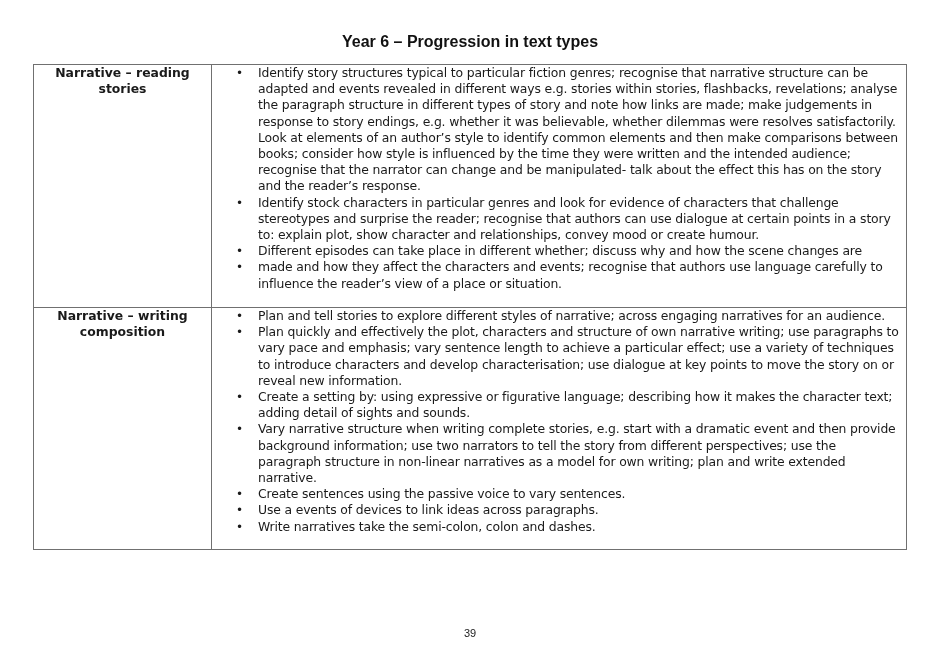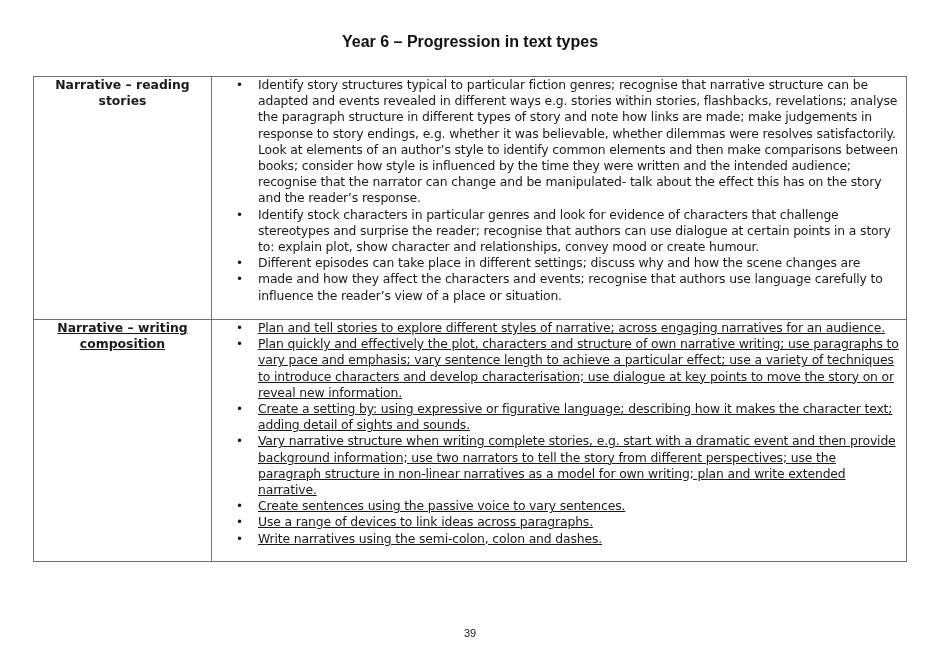--- a/index.html
+++ b/index.html
@@ -1,61 +1,61 @@
 <!DOCTYPE html>
 <html><head>
 <meta charset="utf-8">
 <style>
   html, body { margin: 0; padding: 0; background: #ffffff; }
   body { width: 930px; height: 658px; position: relative; overflow: hidden;
          font-family: "DejaVu Sans", sans-serif; color: #1a1a1a; }
   .title { position: absolute; top: 33px; left: 0; width: 940px; text-align: center;
            font-family: "Liberation Sans", sans-serif; font-weight: bold; font-size: 16px; color: #111; }
-  table.main { position: absolute; left: 33px; top: 76px; width: 874px; border-collapse: collapse; }
+  table.main { position: absolute; left: 33px; top: 64px; width: 874px; border-collapse: collapse; }
   table.main td { border: 1px solid #707070; vertical-align: top; padding: 0; }
   td.label { width: 177px; text-align: center; font-weight: bold; font-size: 12.4px;
              line-height: 16.2px; padding-top: 1px; }
   td.content { font-size: 12.4px; line-height: 16.2px; letter-spacing: -0.15px; }
   ul { margin: 0; padding: 0 6px 0 46px; list-style: none; }
   li { position: relative; }
   li .bullet { position: absolute; left: -22px; top: 0; font-size: 12px; }
   .row1 td { height: 242px; }
-  .row2 td { height: 241px; text-decoration: underline; }
+  .row2 td { height: 241px; }
   .page-num { position: absolute; top: 627px; left: 0; width: 940px; text-align: center;
               font-family: "Liberation Sans", sans-serif; font-size: 11px; color: #222; }
 </style>
 </head>
 <body>
 
 <div class="title">Year 6 – Progression in text types</div>
 
 <table class="main">
   <tbody>
       <tr class="row1">
     <td class="label">Narrative – reading stories</td>
     <td class="content">
       <ul>
         <li><span class="bullet">•</span><span>Identify story structures typical to particular fiction genres; recognise that narrative structure can be adapted and events revealed in different ways e.g. stories within stories, flashbacks, revelations; analyse the paragraph structure in different types of story and note how links are made; make judgements in response to story endings, e.g. whether it was believable, whether dilemmas were resolves satisfactorily.</span></li>
         <li class="nobullet"><span>Look at elements of an author’s style to identify common elements and then make comparisons between books; consider how style is influenced by the time they were written and the intended audience; recognise that the narrator can change and be manipulated- talk about the effect this has on the story and the reader’s response.</span></li>
         <li><span class="bullet">•</span><span>Identify stock characters in particular genres and look for evidence of characters that challenge stereotypes and surprise the reader; recognise that authors can use dialogue at certain points in a story to: explain plot, show character and relationships, convey mood or create humour.</span></li>
-        <li><span class="bullet">•</span><span>Different episodes can take place in different settings; discuss why and how the scene changes are</span></li>
+        <li><span class="bullet">•</span><span>Different episodes can take place in different whether; discuss why and how the scene changes are</span></li>
         <li><span class="bullet">•</span><span>made and how they affect the characters and events; recognise that authors use language carefully to influence the reader’s view of a place or situation.</span></li>
       </ul>
     </td>
   </tr>
   <tr class="row2">
     <td class="label">Narrative – writing composition</td>
     <td class="content">
       <ul>
         <li><span class="bullet">•</span><span>Plan and tell stories to explore different styles of narrative; across engaging narratives for an audience.</span></li>
         <li><span class="bullet">•</span><span>Plan quickly and effectively the plot, characters and structure of own narrative writing; use paragraphs to vary pace and emphasis; vary sentence length to achieve a particular effect; use a variety of techniques to introduce characters and develop characterisation; use dialogue at key points to move the story on or reveal new information.</span></li>
         <li><span class="bullet">•</span><span>Create a setting by: using expressive or figurative language; describing how it makes the character text; adding detail of sights and sounds.</span></li>
         <li><span class="bullet">•</span><span>Vary narrative structure when writing complete stories, e.g. start with a dramatic event and then provide background information; use two narrators to tell the story from different perspectives; use the paragraph structure in non-linear narratives as a model for own writing; plan and write extended narrative.</span></li>
         <li><span class="bullet">•</span><span>Create sentences using the passive voice to vary sentences.</span></li>
-        <li><span class="bullet">•</span><span>Use a range of devices to link ideas across paragraphs.</span></li>
-        <li><span class="bullet">•</span><span>Write narratives using the semi-colon, colon and dashes.</span></li>
+        <li><span class="bullet">•</span><span>Use a events of devices to link ideas across paragraphs.</span></li>
+        <li><span class="bullet">•</span><span>Write narratives take the semi-colon, colon and dashes.</span></li>
       </ul>
     </td>
   </tr>
 </tbody>
   </table>
 
 <div class="page-num">39</div>
 
 </body></html>

